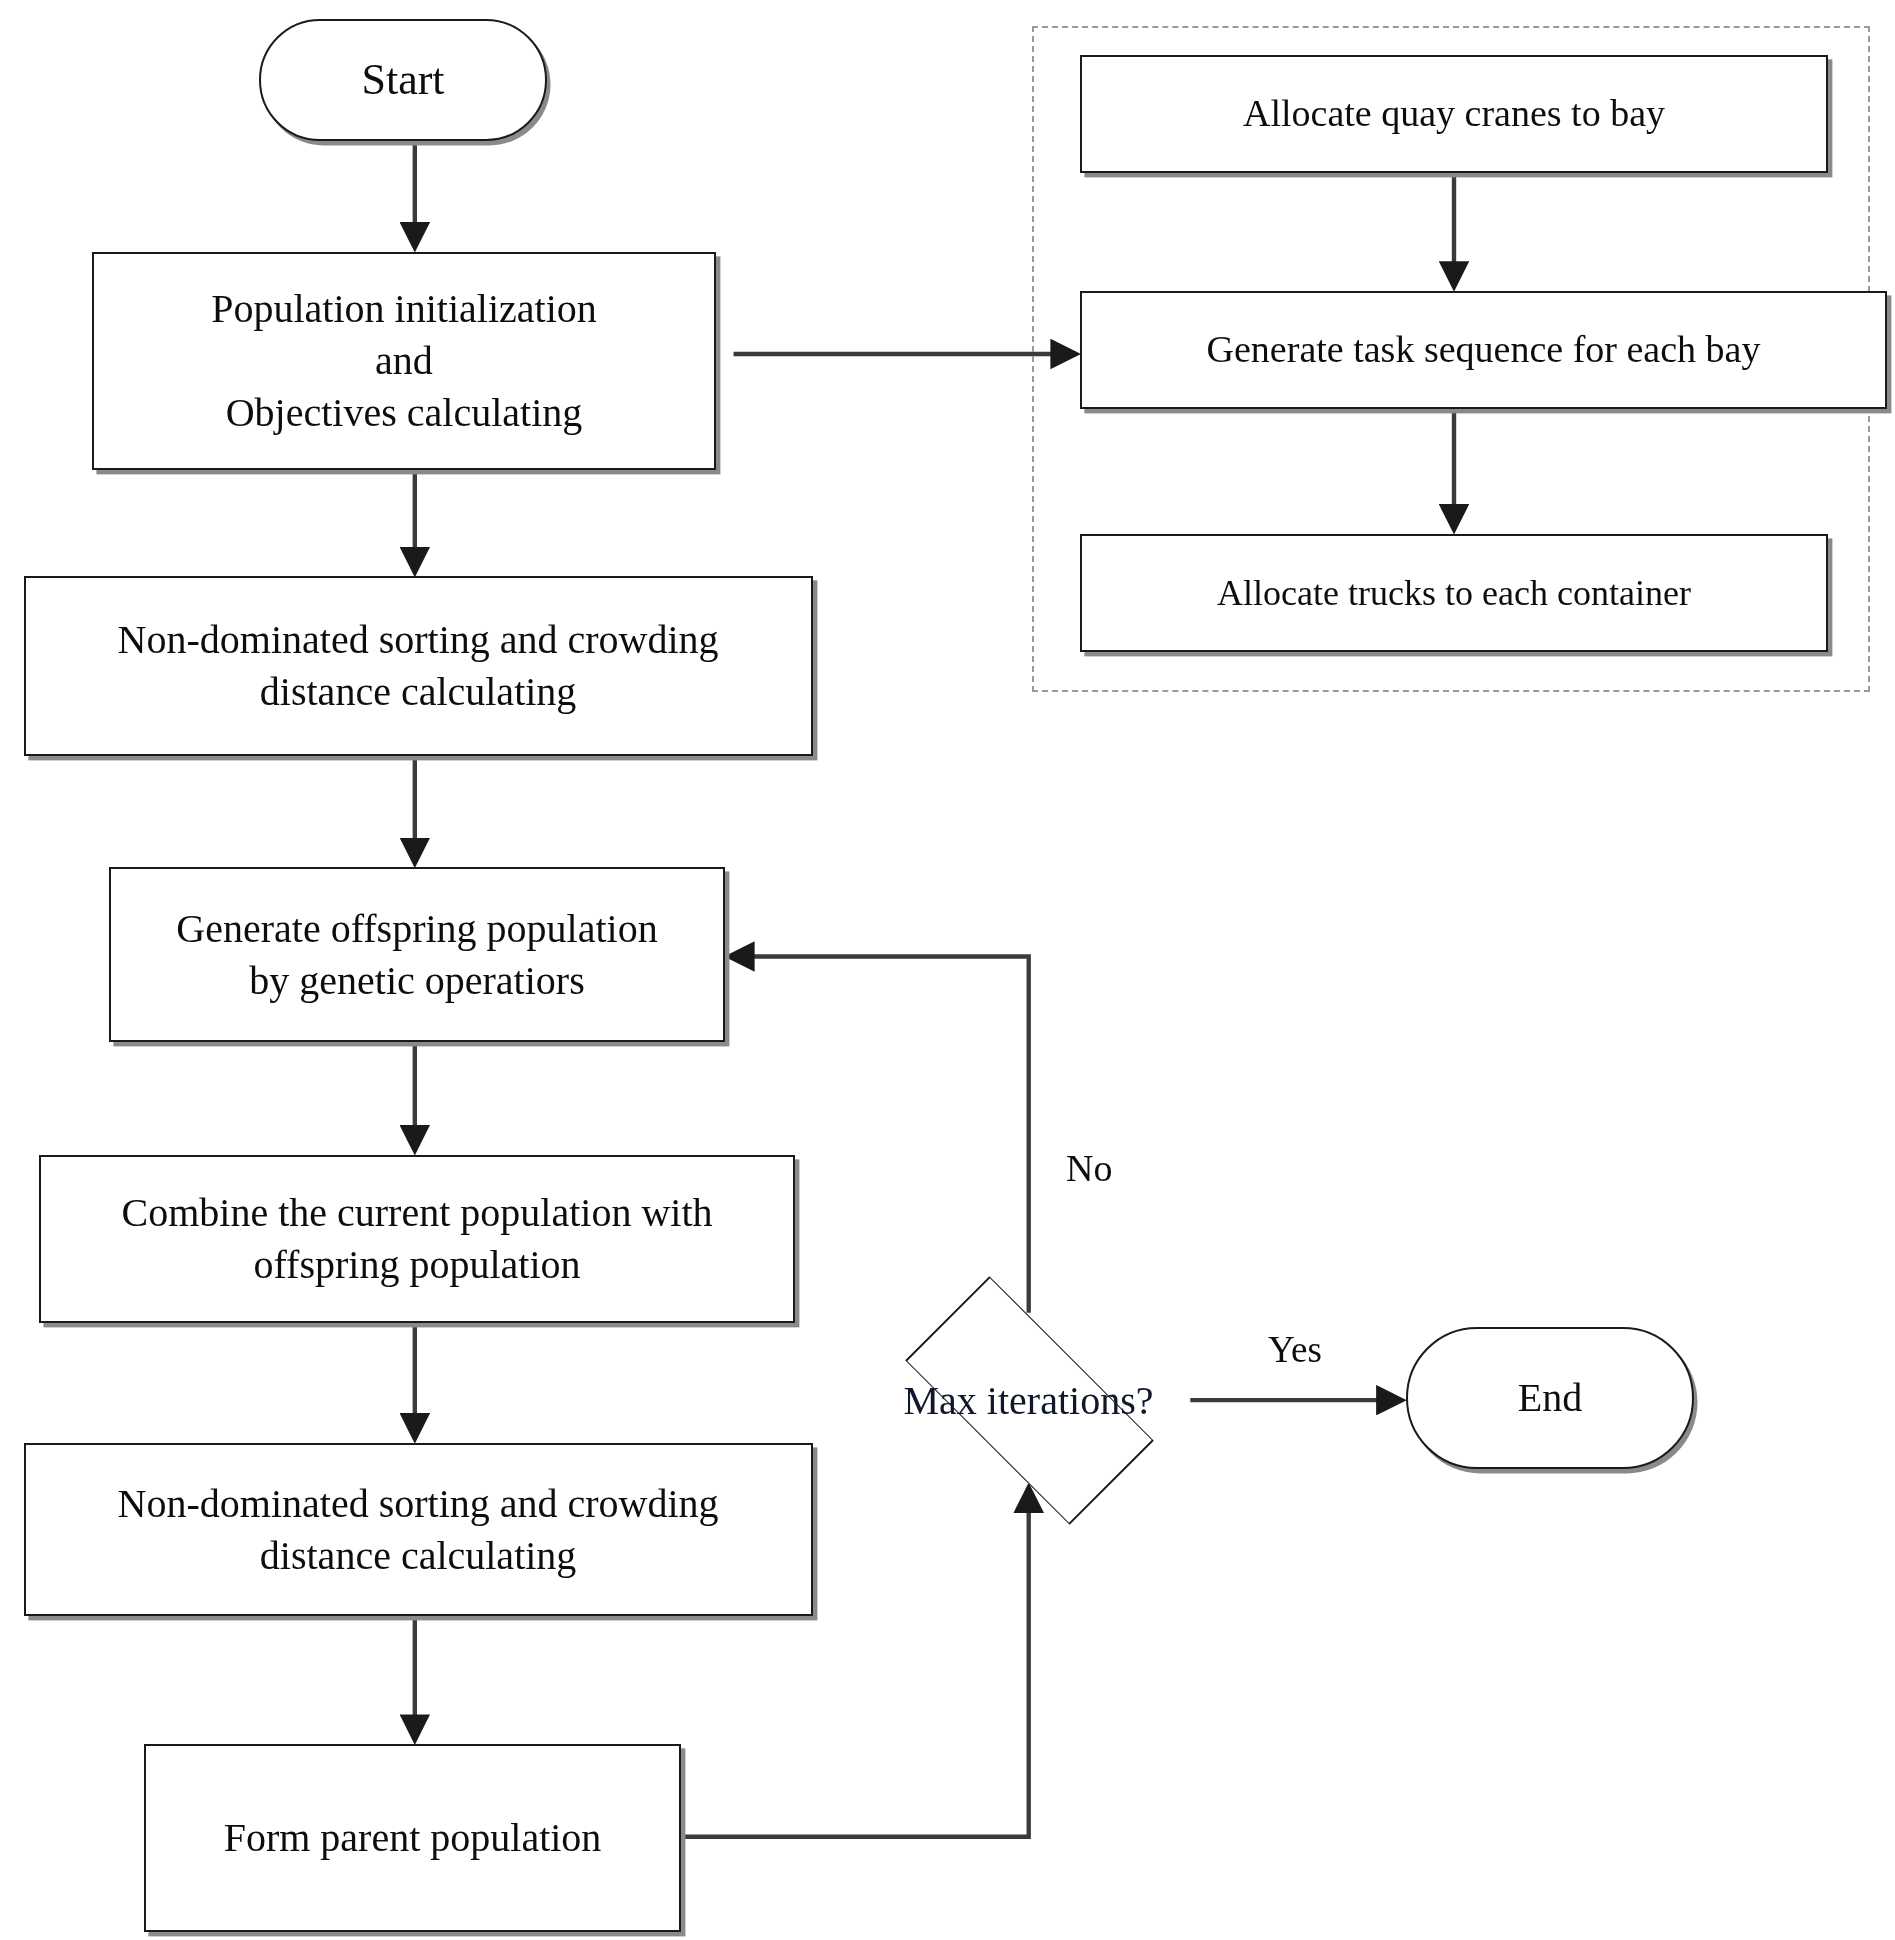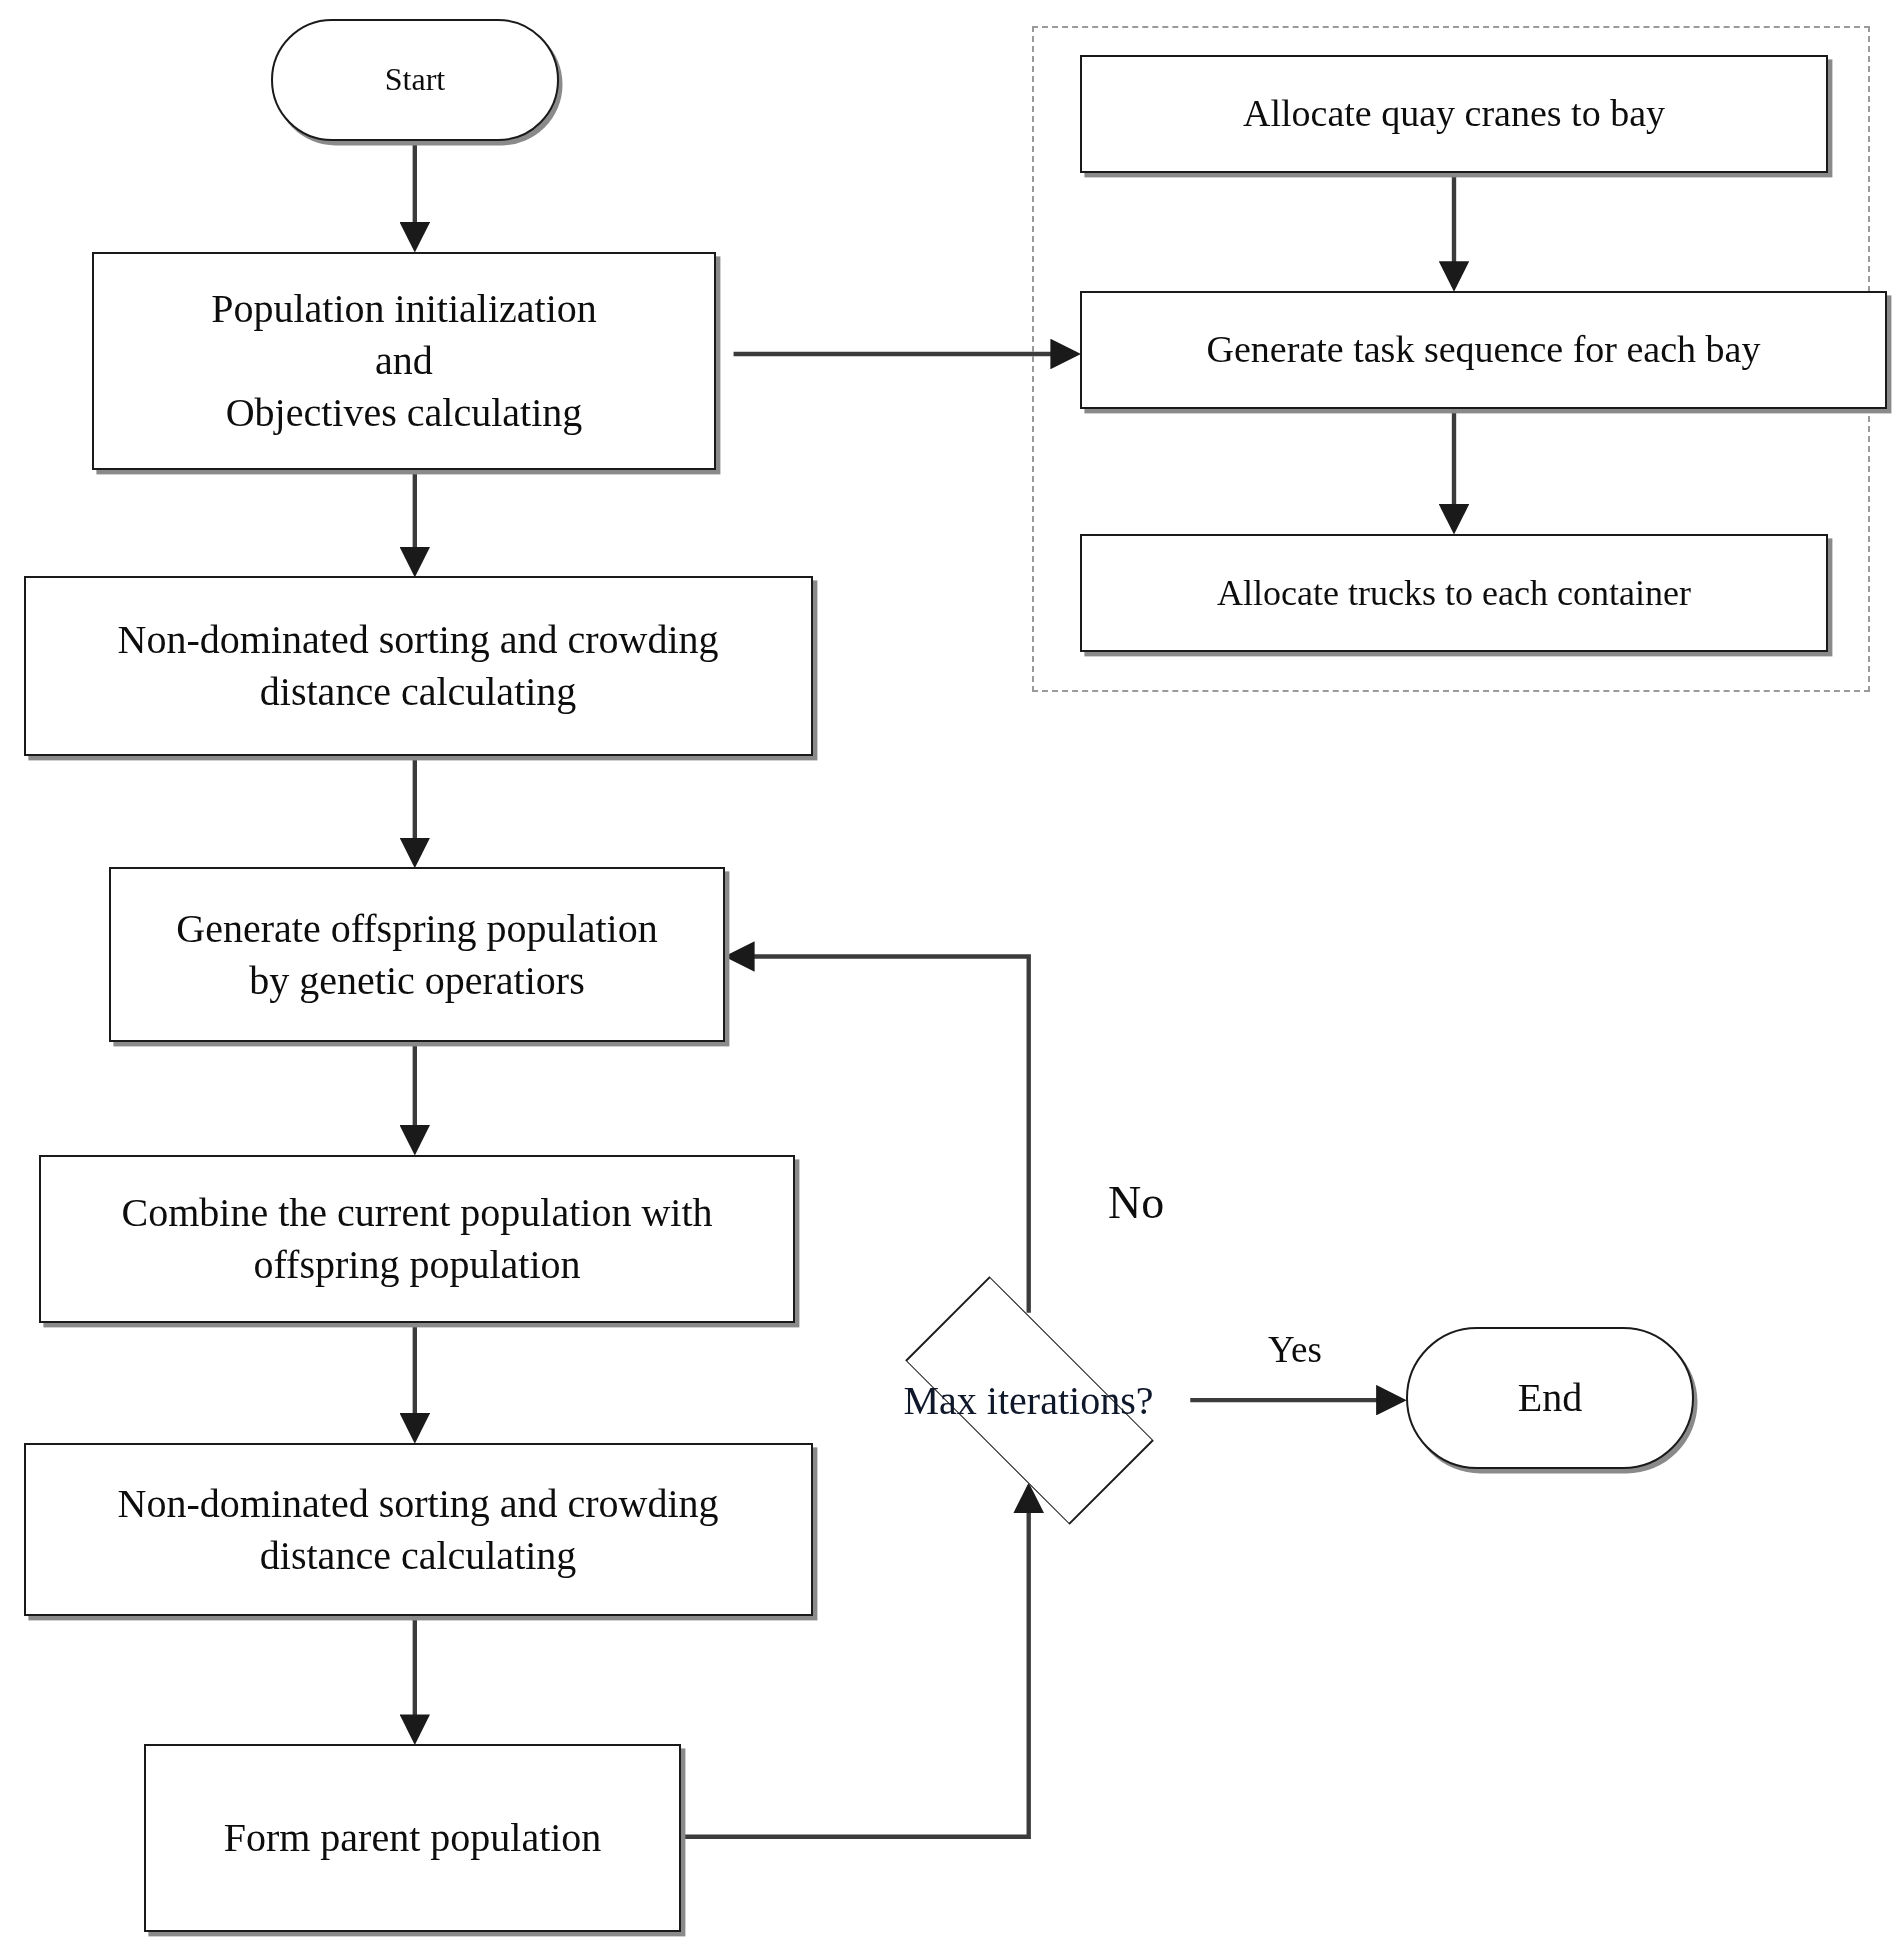--- a/index.html
+++ b/index.html
@@ -69,21 +69,21 @@
   
   .edge-label {
     position: absolute;
     color: #0d0d0d;
     font-family: "Liberation Serif", "DejaVu Serif", serif;
     z-index: 4;
     white-space: nowrap;
   }
 
   
-  #n-start      { left: 271px;  top: 19px;   width: 288px; height: 122px; font-size: 32px; }
+  #n-start      { left: 259px;  top: 19px;   width: 288px; height: 122px; font-size: 44px; }
   #n-popinit    { left: 92px;  top: 252px;  width: 624px; height: 218px; font-size: 40px; }
   #n-nds1       { left: 23.6px;   top: 576px;  width: 789px; height: 180px; font-size: 40px; }
   #n-genoff     { left: 109px;  top: 867px;  width: 616px; height: 175px; font-size: 40px; }
   #n-combine    { left: 39px;   top: 1155px; width: 756px; height: 168px; font-size: 40px; }
   #n-nds2       { left: 23.6px;   top: 1443px; width: 789px; height: 173px; font-size: 40px; }
   #n-formparent { left: 144px;  top: 1744px; width: 537px; height: 188px; font-size: 40px; }
   #n-end        { left: 1406px; top: 1327px; width: 288px; height: 142px; font-size: 40px; }
 
   #n-quay       { left: 1080px; top: 55px;   width: 748px; height: 118px; font-size: 38px; }
   #n-taskseq    { left: 1080px; top: 291px;  width: 807px; height: 118px; font-size: 38px; }
@@ -119,21 +119,21 @@
     width: 100%;
     height: 100%;
     display: flex;
     align-items: center;
     justify-content: center;
     font-size: 40px;
     color: #0f172a;
     white-space: nowrap;
   }
 
-  #lbl-no  { left: 1108px; top: 1146px; font-size: 46px; margin-top: 30px; }
+  #lbl-no  { left: 1066px; top: 1146px; font-size: 38px; }
   #lbl-yes { left: 1268px; top: 1328px; font-size: 37px; }
 </style>
 </head>
 <body>
 
 <div id="stage">
 
   <svg class="edges" viewBox="0 0 2170 2222">
     <defs>
       <marker id="arrow" viewBox="0 0 12 12" refX="10" refY="6" markerWidth="7" markerHeight="7" orient="auto-start-reverse">

